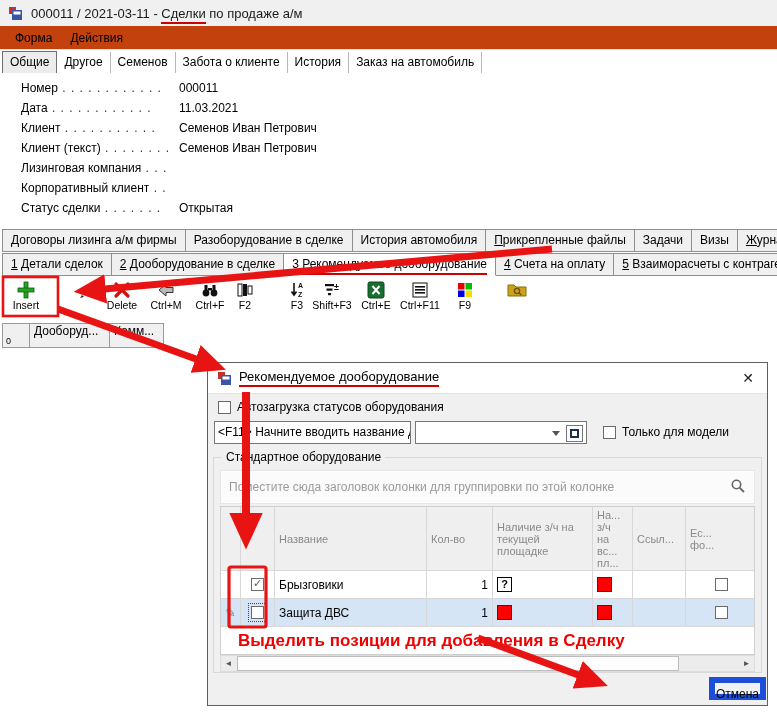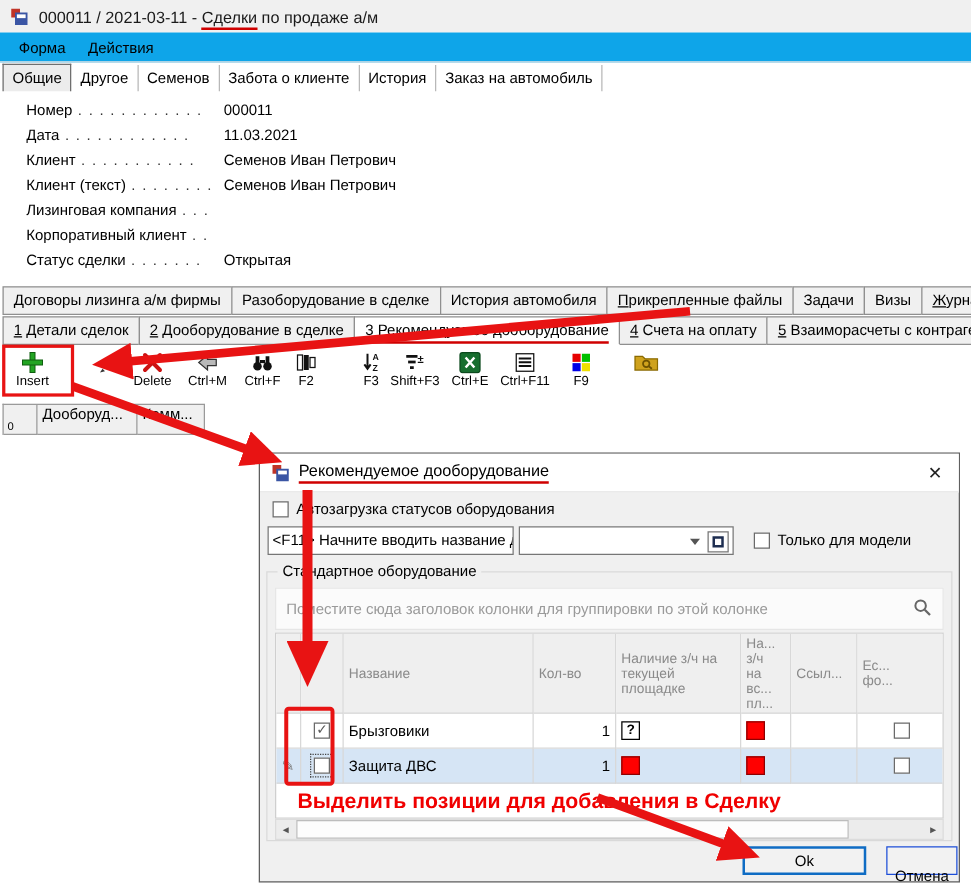--- a/index.html
+++ b/index.html
@@ -4,21 +4,21 @@
 <style>
   html,body{margin:0;padding:0;}
   body{width:777px;height:717px;position:relative;overflow:hidden;background:#ffffff;
        font-family:"Liberation Sans",sans-serif;font-size:12px;color:#000;}
   .abs{position:absolute;}
 
   
   .titlebar{top:0;left:0;width:777px;height:26px;background:#f0f0f0;display:flex;align-items:center;gap:8px;padding-left:8px;box-sizing:border-box;}
   .titlebar .ttl{font-size:13px;color:#1a1a1a;white-space:nowrap;}
   .red-underline{border-bottom:2px solid #cf0000;padding-bottom:1px;}
-  .menubar{top:26px;left:0;width:777px;height:24px;background:#0ea5e9;display:flex;align-items:center;padding-left:6px;box-sizing:border-box;border-bottom:1px solid #e3e3e3;}
+  .menubar{top:26px;left:0;width:777px;height:24px;background:#c2410c;display:flex;align-items:center;padding-left:6px;box-sizing:border-box;border-bottom:1px solid #e3e3e3;}
   .menu-item{padding:3px 9px;}
 
   
   .top-tabs{top:51px;left:2px;height:22px;display:flex;align-items:center;white-space:nowrap;}
   .top-tab{padding:3px 7px 4px 7px;border-right:1px solid #b8b8b8;color:#000;}
   .top-tab.sel{background:#ececec;border:1px solid #6f6f6f;border-bottom:none;}
 
   
   .fields{top:78px;left:8px;width:440px;}
   .frow{height:20px;display:flex;align-items:center;white-space:nowrap;margin-left:13px;}
@@ -105,21 +105,21 @@
   .annotation{position:absolute;top:268px;left:30px;color:#f00000;font-size:17px;font-weight:bold;white-space:nowrap;}
 
   .hscroll{position:absolute;left:6px;right:6px;bottom:0;height:17px;background:#ececec;border:1px solid #dcdcdc;box-sizing:border-box;display:flex;align-items:center;}
   .hs-arrow{width:15px;text-align:center;font-size:8px;color:#555;flex:none;}
   .hs-arrow.l::after{content:"\25C4";}
   .hs-arrow.r::after{content:"\25BA";}
   .hs-thumb{height:13px;width:440px;background:#fdfdfd;border:1px solid #bdbdbd;margin-left:1px;}
   .hs-fill{flex:1;}
 
   .dlg-buttons{position:absolute;top:314px;left:0;width:100%;height:24px;}
-  .btn{position:absolute;height:23px;background:#f2f2f2;border:1px solid #1d4ed8;box-sizing:border-box;text-align:center;padding-top:16px;}
+  .btn{position:absolute;height:23px;background:#f2f2f2;border:6px solid #1d4ed8;box-sizing:border-box;text-align:center;padding-top:4px;}
   .btn-ok{left:386px;width:99px;border:2px solid #0f6cc4;padding-top:3px;}
   .btn-cancel{left:501px;width:57px;}
 
   
   .overlay{top:0;left:0;width:777px;height:717px;pointer-events:none;z-index:50;}
 
   .appicon{flex:none;}
 </style>
 </head>
 <body>
@@ -431,21 +431,20 @@
         <span class="hs-arrow l"></span>
         <span class="hs-thumb"></span>
         <span class="hs-fill"></span>
         <span class="hs-arrow r"></span>
       </div>
     </div>
 
     <div class="annotation">Выделить позиции для добавления в Сделку</div>
 
     <div class="dlg-buttons">
-      <div class="btn btn-ok">Ok</div>
       <div class="btn btn-cancel">Отмена</div>
     </div>
   </div>
 
   <svg class="abs overlay" viewBox="0 0 777 717">
     <defs>
       <marker id="ah" markerWidth="4.6" markerHeight="4.2" refX="3.4" refY="2.1" orient="auto">
         <polygon points="0,0 4.6,2.1 0,4.2" fill="#e81313"></polygon>
       </marker>
     </defs>

